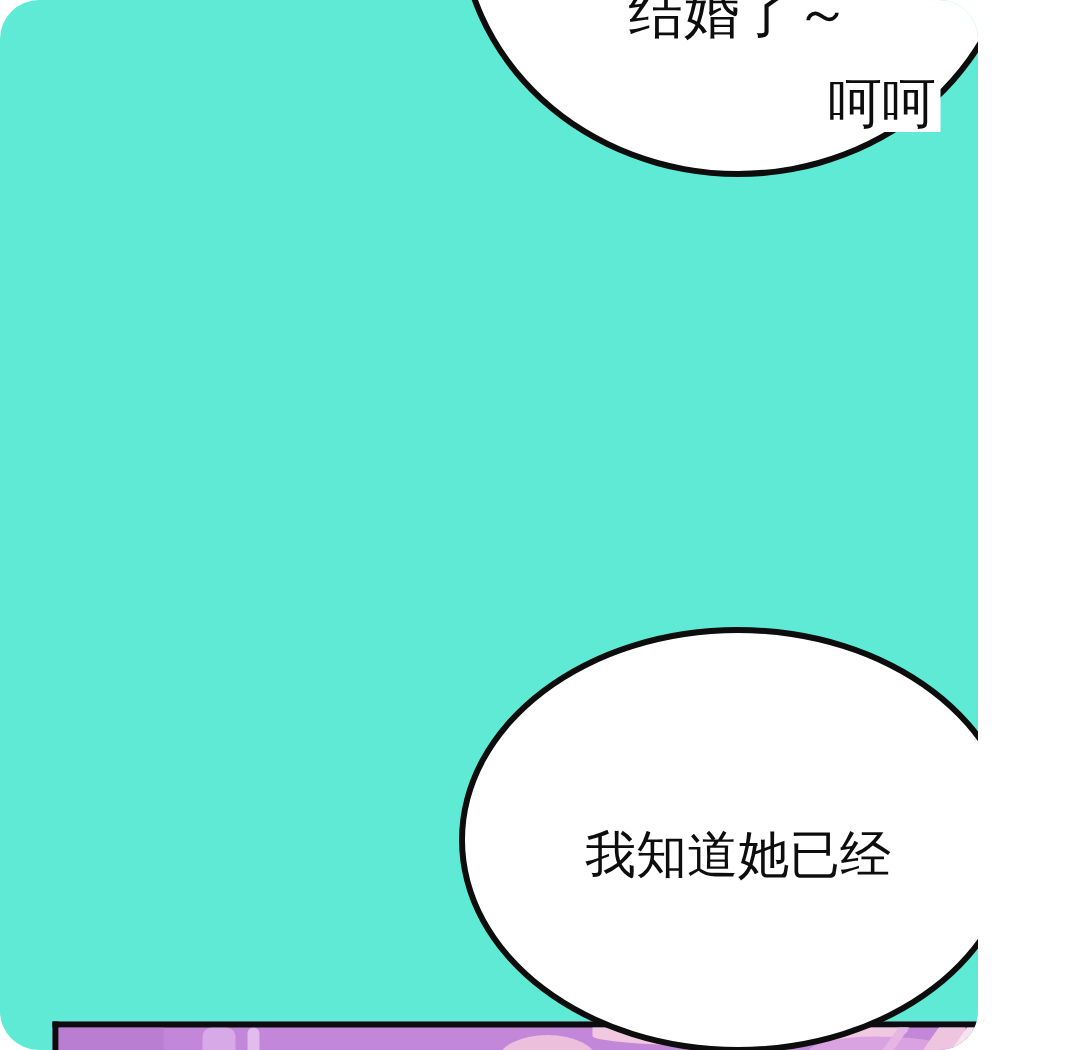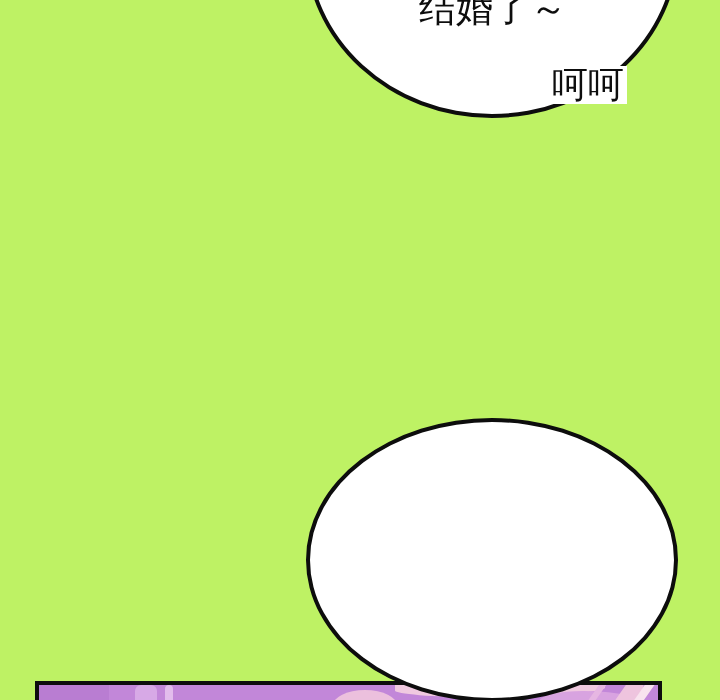--- a/index.html
+++ b/index.html
@@ -5,23 +5,24 @@
   html, body { margin: 0; padding: 0; }
   body {
     width: 720px; height: 700px;
     overflow: hidden;
     background: #ffffff;
     font-family: "Liberation Sans", "DejaVu Sans", sans-serif;
     color: #0d0d0d;
   }
   #stage {
     position: relative;
-    width: 720px; height: 700px;
+    width: 652px; height: 700px;
     overflow: hidden;
-    background: #bef264;
+    background: #5eead4;
+    border-radius: 26px;
   }
 
   
   .bubble {
     position: absolute;
     background: #ffffff;
     border: 4px solid #0d0d0d;
     border-radius: 50%;
     box-sizing: border-box;
     z-index: 2;
@@ -34,21 +35,21 @@
     position: absolute;
     left: 353px; top: -10px; width: 280px;
     text-align: center;
     font-size: 37px; line-height: 37px;
     letter-spacing: 0px;
     z-index: 3;
     white-space: nowrap;
   }
   #bubble-top-sfx {
     position: absolute;
-    left: 549px; top: 66px;
+    left: 549px; top: 50px;
     font-size: 36px; line-height: 36px;
     background: #ffffff;      
     padding: 1px 3px;
     z-index: 3;
     white-space: nowrap;
   }
   #bubble-bottom {
     left: 306px; top: 418px;
     width: 372px; height: 284px;
     display: flex;
@@ -100,15 +101,16 @@
     <div class="pp pp-streak-3"></div>
     <div class="pp pp-streak-1"></div>
     <div class="pp pp-streak-2"></div>
   </div>
 
   <div id="bubble-top" class="bubble"></div>
   <div id="bubble-top-text">结婚了～</div>
   <div id="bubble-top-sfx">呵呵</div>
 
   <div id="bubble-bottom" class="bubble">
+    <div class="speech-line">我知道她已经</div>
   </div>
 
 </div>
 
 </body></html>

